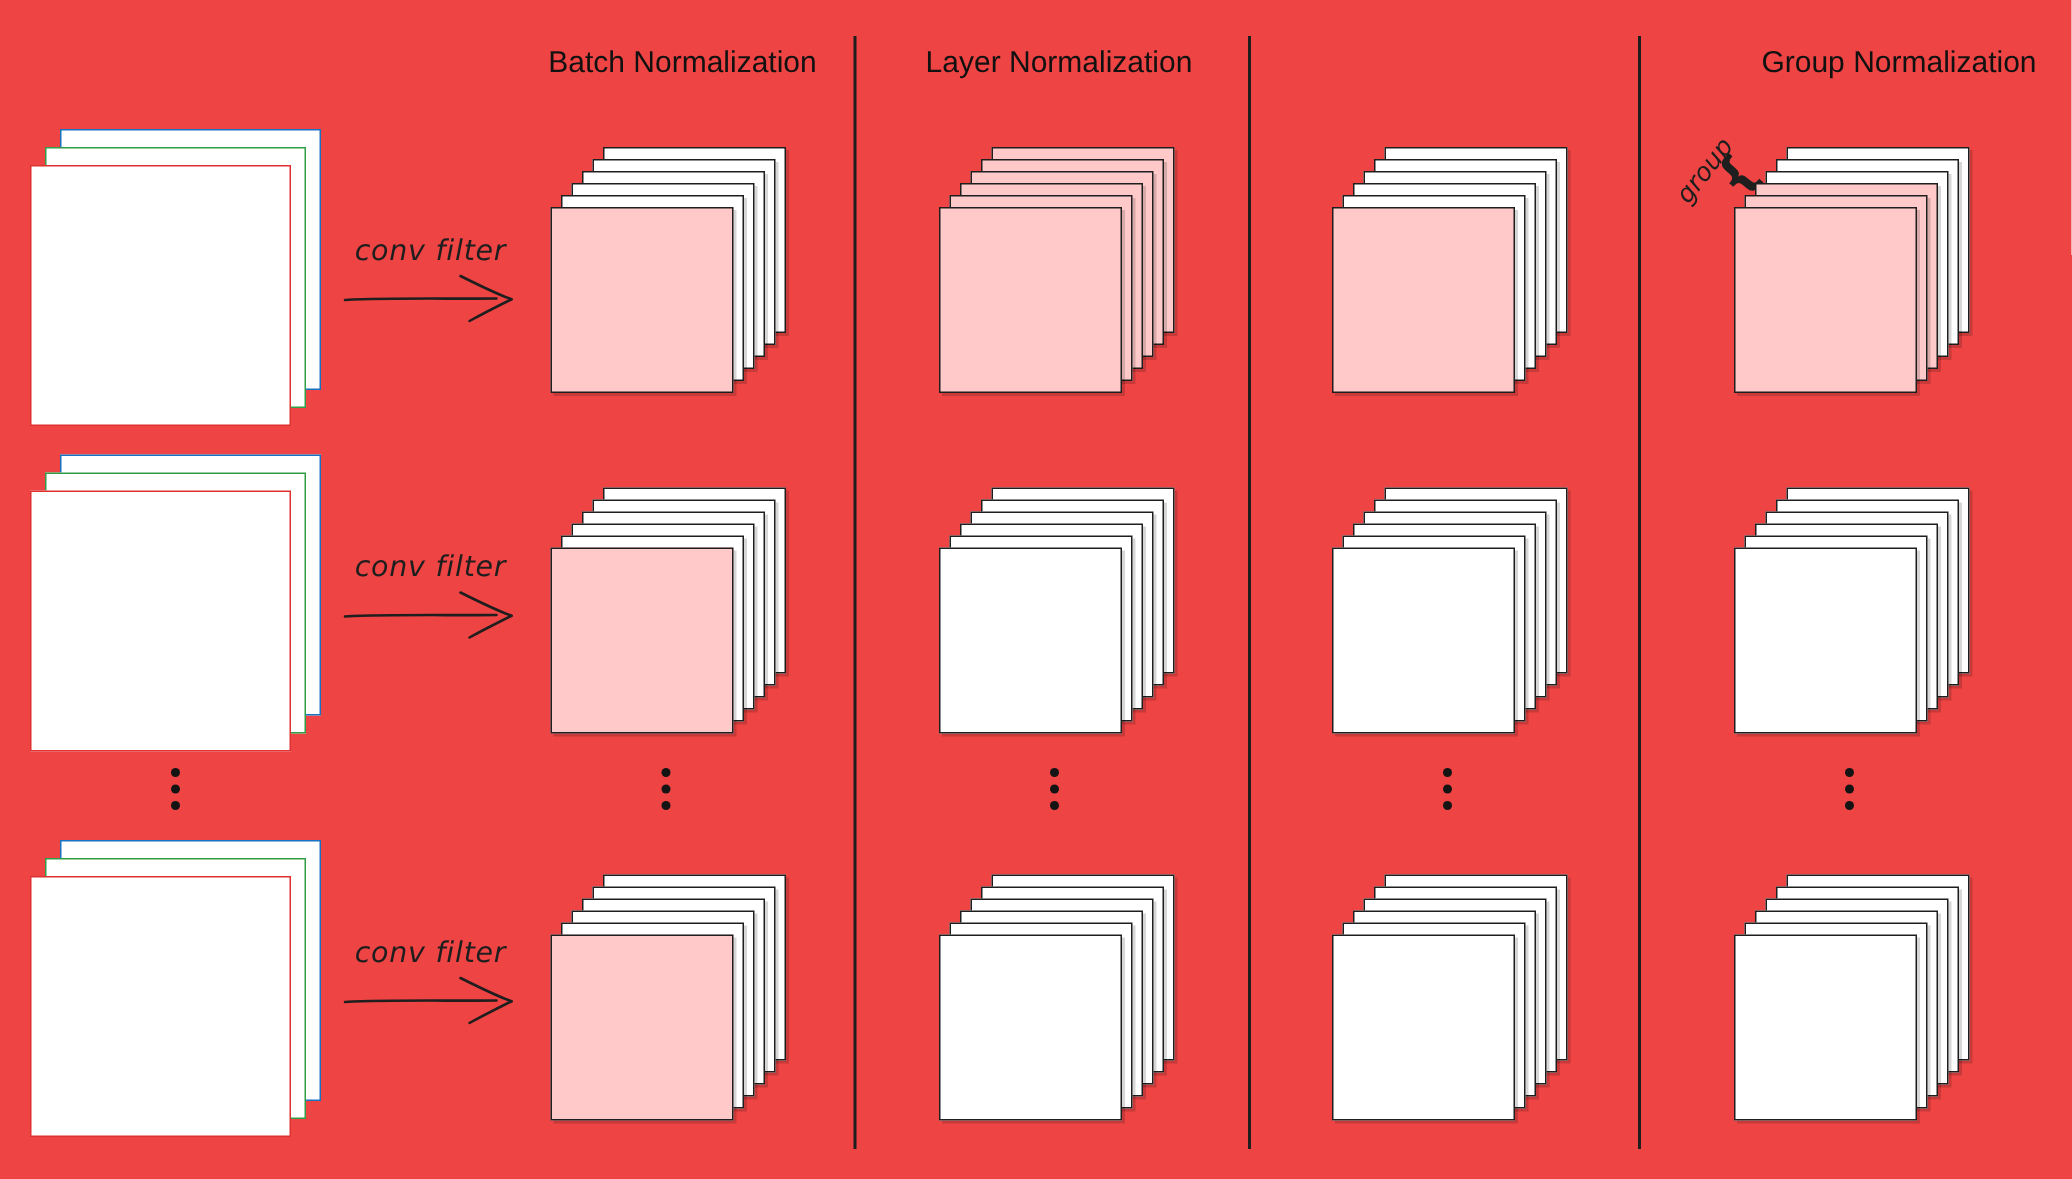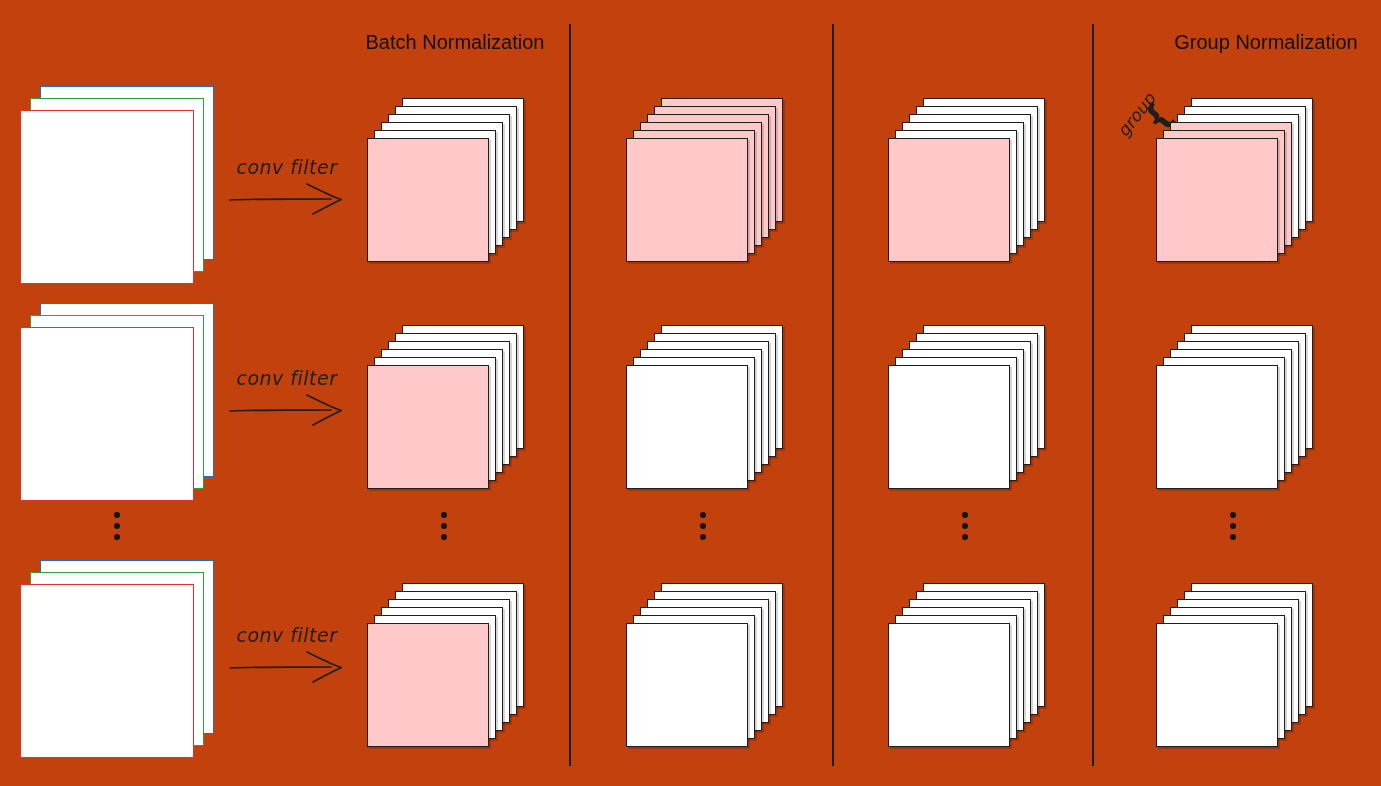--- a/index.html
+++ b/index.html
@@ -1,17 +1,17 @@
 <!DOCTYPE html>
 <html style="--stroke: #1e1e1e; --highlight: #ffc9c9; --red: #e03131; --green: #2f9e44; --blue: #1971c2;"><head>
 <meta charset="utf-8">
 <style>
   html,body{margin:0;padding:0;background:#ffffff;}
   .canvas{
-    position:relative;width:1381px;height:786px;background:#c2410c;
+    position:relative;width:1381px;height:786px;background:#ef4444;
     font-family:"Liberation Sans",sans-serif;overflow:hidden;
   }
   .hdr{position:absolute;top:31px;font-size:20px;line-height:22px;text-align:center;color:#111;}
   .divider{position:absolute;top:24px;height:742px;width:2px;background:#1e1e1e;}
 
   .input-stack{position:absolute;width:216px;height:200px;}
   .inp{position:absolute;width:172px;height:172px;background:#ffffff;border:1.6px solid #000;}
   .inp-red{border-color:var(--red);}
   .inp-green{border-color:var(--green);}
   .inp-blue{border-color:var(--blue);}
@@ -33,20 +33,21 @@
   .group-brace{position:absolute;left:1146px;top:100px;font-size:33px;line-height:1;font-weight:600;
                color:var(--stroke);transform:rotate(-50deg);transform-origin:center;
                font-family:"DejaVu Sans",sans-serif;}
 </style>
 </head>
 <body>
 
 <div class="canvas" id="canvas">
 
   <div class="hdr" style="left:341px;width:228px">Batch Normalization</div>
+  <div class="hdr" style="left:576px;width:260px">Layer Normalization</div>
   <div class="hdr" style="left:1136px;width:260px">Group Normalization</div>
 
   <div class="divider" style="left:569px"></div>
   <div class="divider" style="left:832px"></div>
   <div class="divider" style="left:1092px"></div>
 
   <span class="hand group-text">group</span>
   <span class="group-brace">{</span>
 <div class="input-stack" style="left: 20px; top: 86px;">
       <div class="inp inp-blue" style="left: 20px; top: 0px; z-index: 1;"></div>

